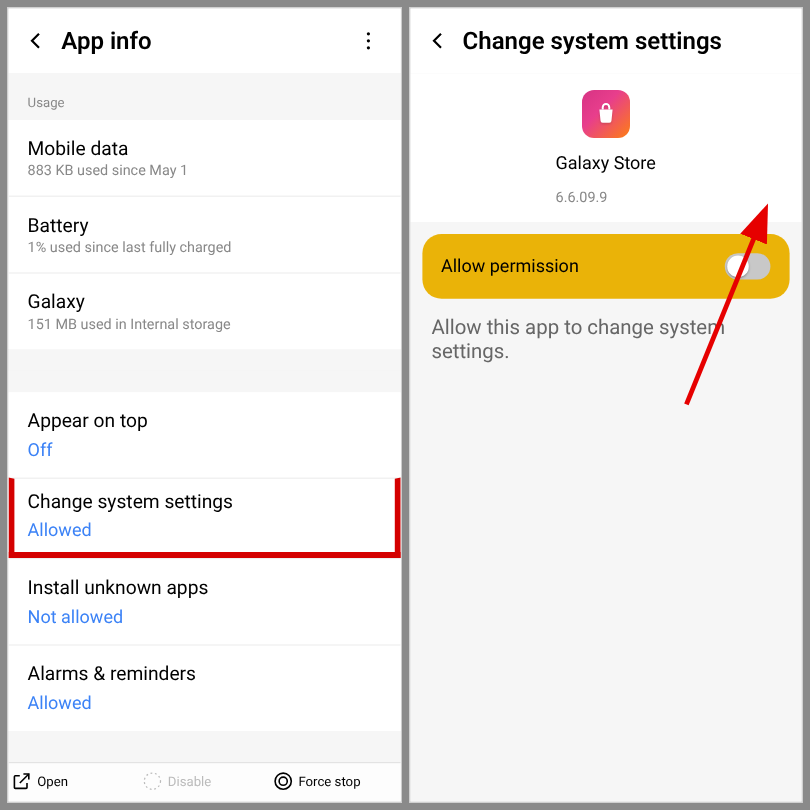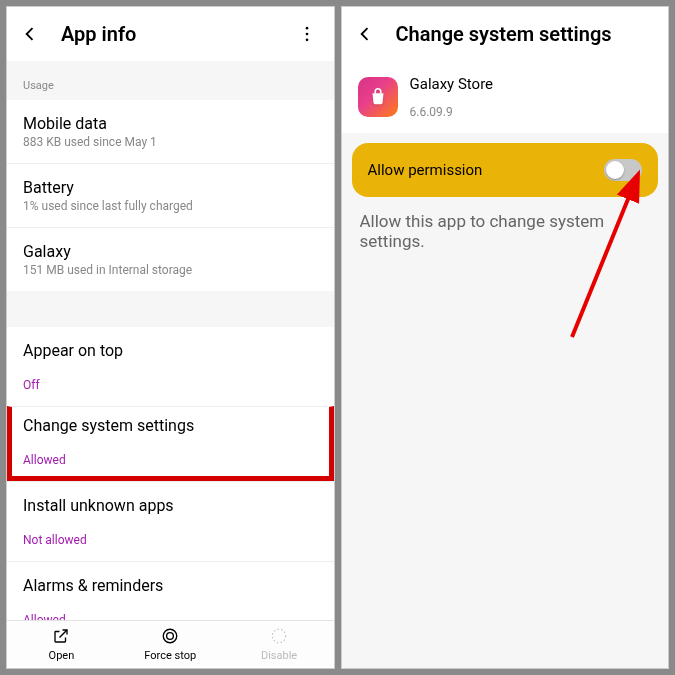--- a/index.html
+++ b/index.html
@@ -19,21 +19,20 @@
     display: flex;
     flex-direction: column;
     overflow: hidden;
     border: 1px solid #ccc;
   }
   .header {
     display: flex;
     align-items: center;
     padding: 14px 14px 14px 10px;
     background: #fff;
-    gap: 10px;
   }
   .back-icon {
     width: 26px; height: 26px;
     display: flex; align-items: center; justify-content: center;
     color: #000;
     margin-right: 8px;
   }
   .header-title {
     font-size: 20px;
     font-weight: 600;
@@ -63,59 +62,59 @@
   .row-title {
     font-size: 16px;
     color: #000;
   }
   .row-sub {
     font-size: 12px;
     color: #888;
     margin-top: 2px;
   }
   .row-status {
-    font-size: 12px;
-    color: #a21caf;
-    margin-top: 18px;
+    font-size: 15px;
+    color: #3b82f6;
+    margin-top: 6px;
   }
   .group { margin-bottom: 18px; background:#fff; border-radius:0; }
   .gap { height: 18px; background:#f6f6f6; }
   .highlight {
     border: 5px solid #d40000;
     padding: 9px 11px;
     position: relative;
   }
   .bottom-nav {
     display: flex;
     background: #fdfdfd;
     border-top: 1px solid #e3e3e3;
     padding: 4px 0 6px;
   }
   .nav-item {
     flex: 1;
     display: flex;
-    flex-direction: column;
     align-items: center;
     font-size: 11px;
     color: #000;
     gap: 2px;
     text-align: center;
   }
   .nav-item.disabled { color: #bbb; }
   .nav-icon {
     width: 22px; height: 22px;
     display: flex; align-items: center; justify-content: center;
   }
   
   .app-row {
     display: flex;
     align-items: center;
     padding: 14px 16px;
     background: #fff;
     gap: 12px;
+    flex-direction: column;
   }
   .app-icon {
     width: 40px; height: 40px;
     border-radius: 10px;
     background: linear-gradient(135deg, #d63384, #e83e8c 40%, #fd7e14);
     display: flex; align-items: center; justify-content: center;
     color: #fff;
     position: relative;
   }
   .app-icon svg { filter: drop-shadow(0 1px 1px rgba(0,0,0,0.15)); }
@@ -226,36 +225,36 @@
     <div class="nav-item">
       <span class="nav-icon">
         <svg width="18" height="18" viewBox="0 0 24 24" fill="none" stroke="currentColor" stroke-width="1.8">
             <path d="M14 4h6v6"></path>
             <path d="M20 4L10 14"></path>
             <path d="M18 14v5a1 1 0 0 1-1 1H5a1 1 0 0 1-1-1V7a1 1 0 0 1 1-1h5"></path>
           </svg>
       </span>
       <span>Open</span>
     </div>
+    <div class="nav-item disabled">
+      <span class="nav-icon">
+        <svg width="18" height="18" viewBox="0 0 24 24" fill="none" stroke="currentColor" stroke-width="1.4" stroke-dasharray="2 3">
+            <circle cx="12" cy="12" r="9"></circle>
+          </svg>
+      </span>
+      <span>Disable</span>
+    </div>
     <div class="nav-item">
       <span class="nav-icon">
         <svg width="18" height="18" viewBox="0 0 24 24" fill="none" stroke="currentColor" stroke-width="1.8">
             <circle cx="12" cy="12" r="9"></circle>
             <circle cx="12" cy="12" r="4.5"></circle>
           </svg>
       </span>
       <span>Force stop</span>
-    </div>
-    <div class="nav-item disabled">
-      <span class="nav-icon">
-        <svg width="18" height="18" viewBox="0 0 24 24" fill="none" stroke="currentColor" stroke-width="1.4" stroke-dasharray="2 3">
-            <circle cx="12" cy="12" r="9"></circle>
-          </svg>
-      </span>
-      <span>Disable</span>
     </div>
   </div>
 </div>
 
 <div class="screen" style="position:relative;">
   <div class="header">
     <span class="back-icon">
       <svg width="20" height="20" viewBox="0 0 24 24" fill="none" stroke="currentColor" stroke-width="2.2">
           <polyline points="15 5 8 12 15 19"></polyline>
         </svg>

